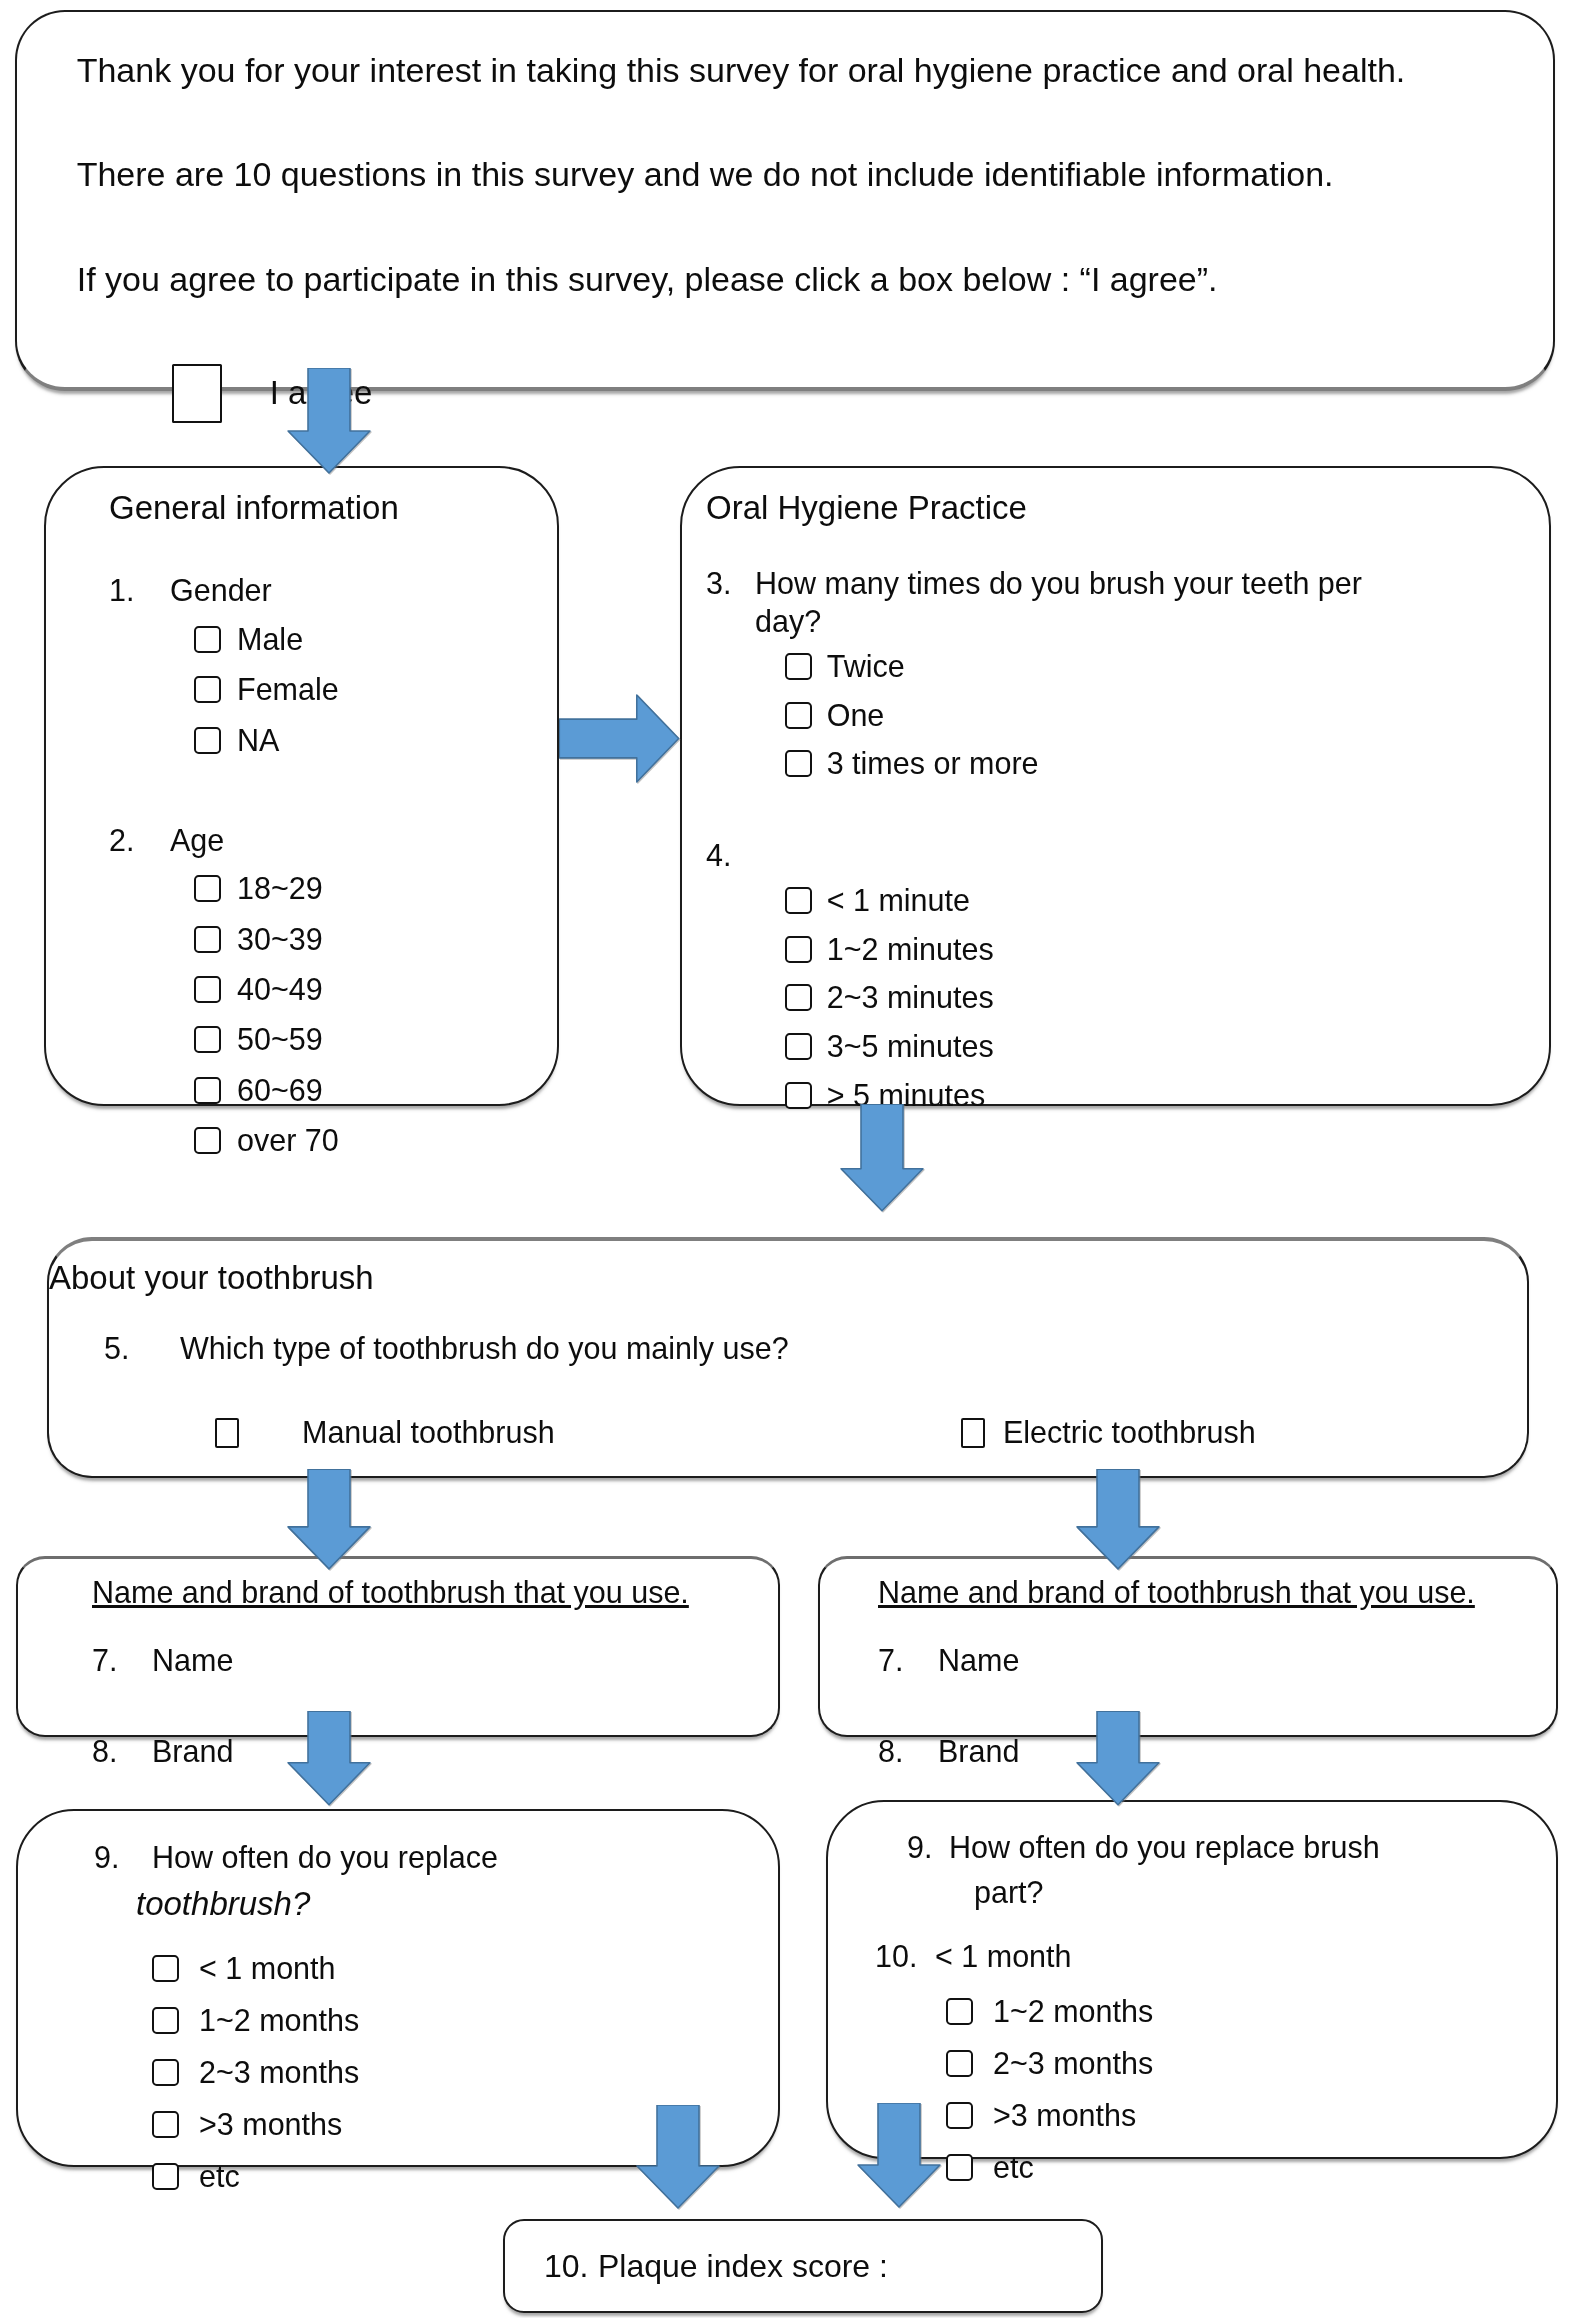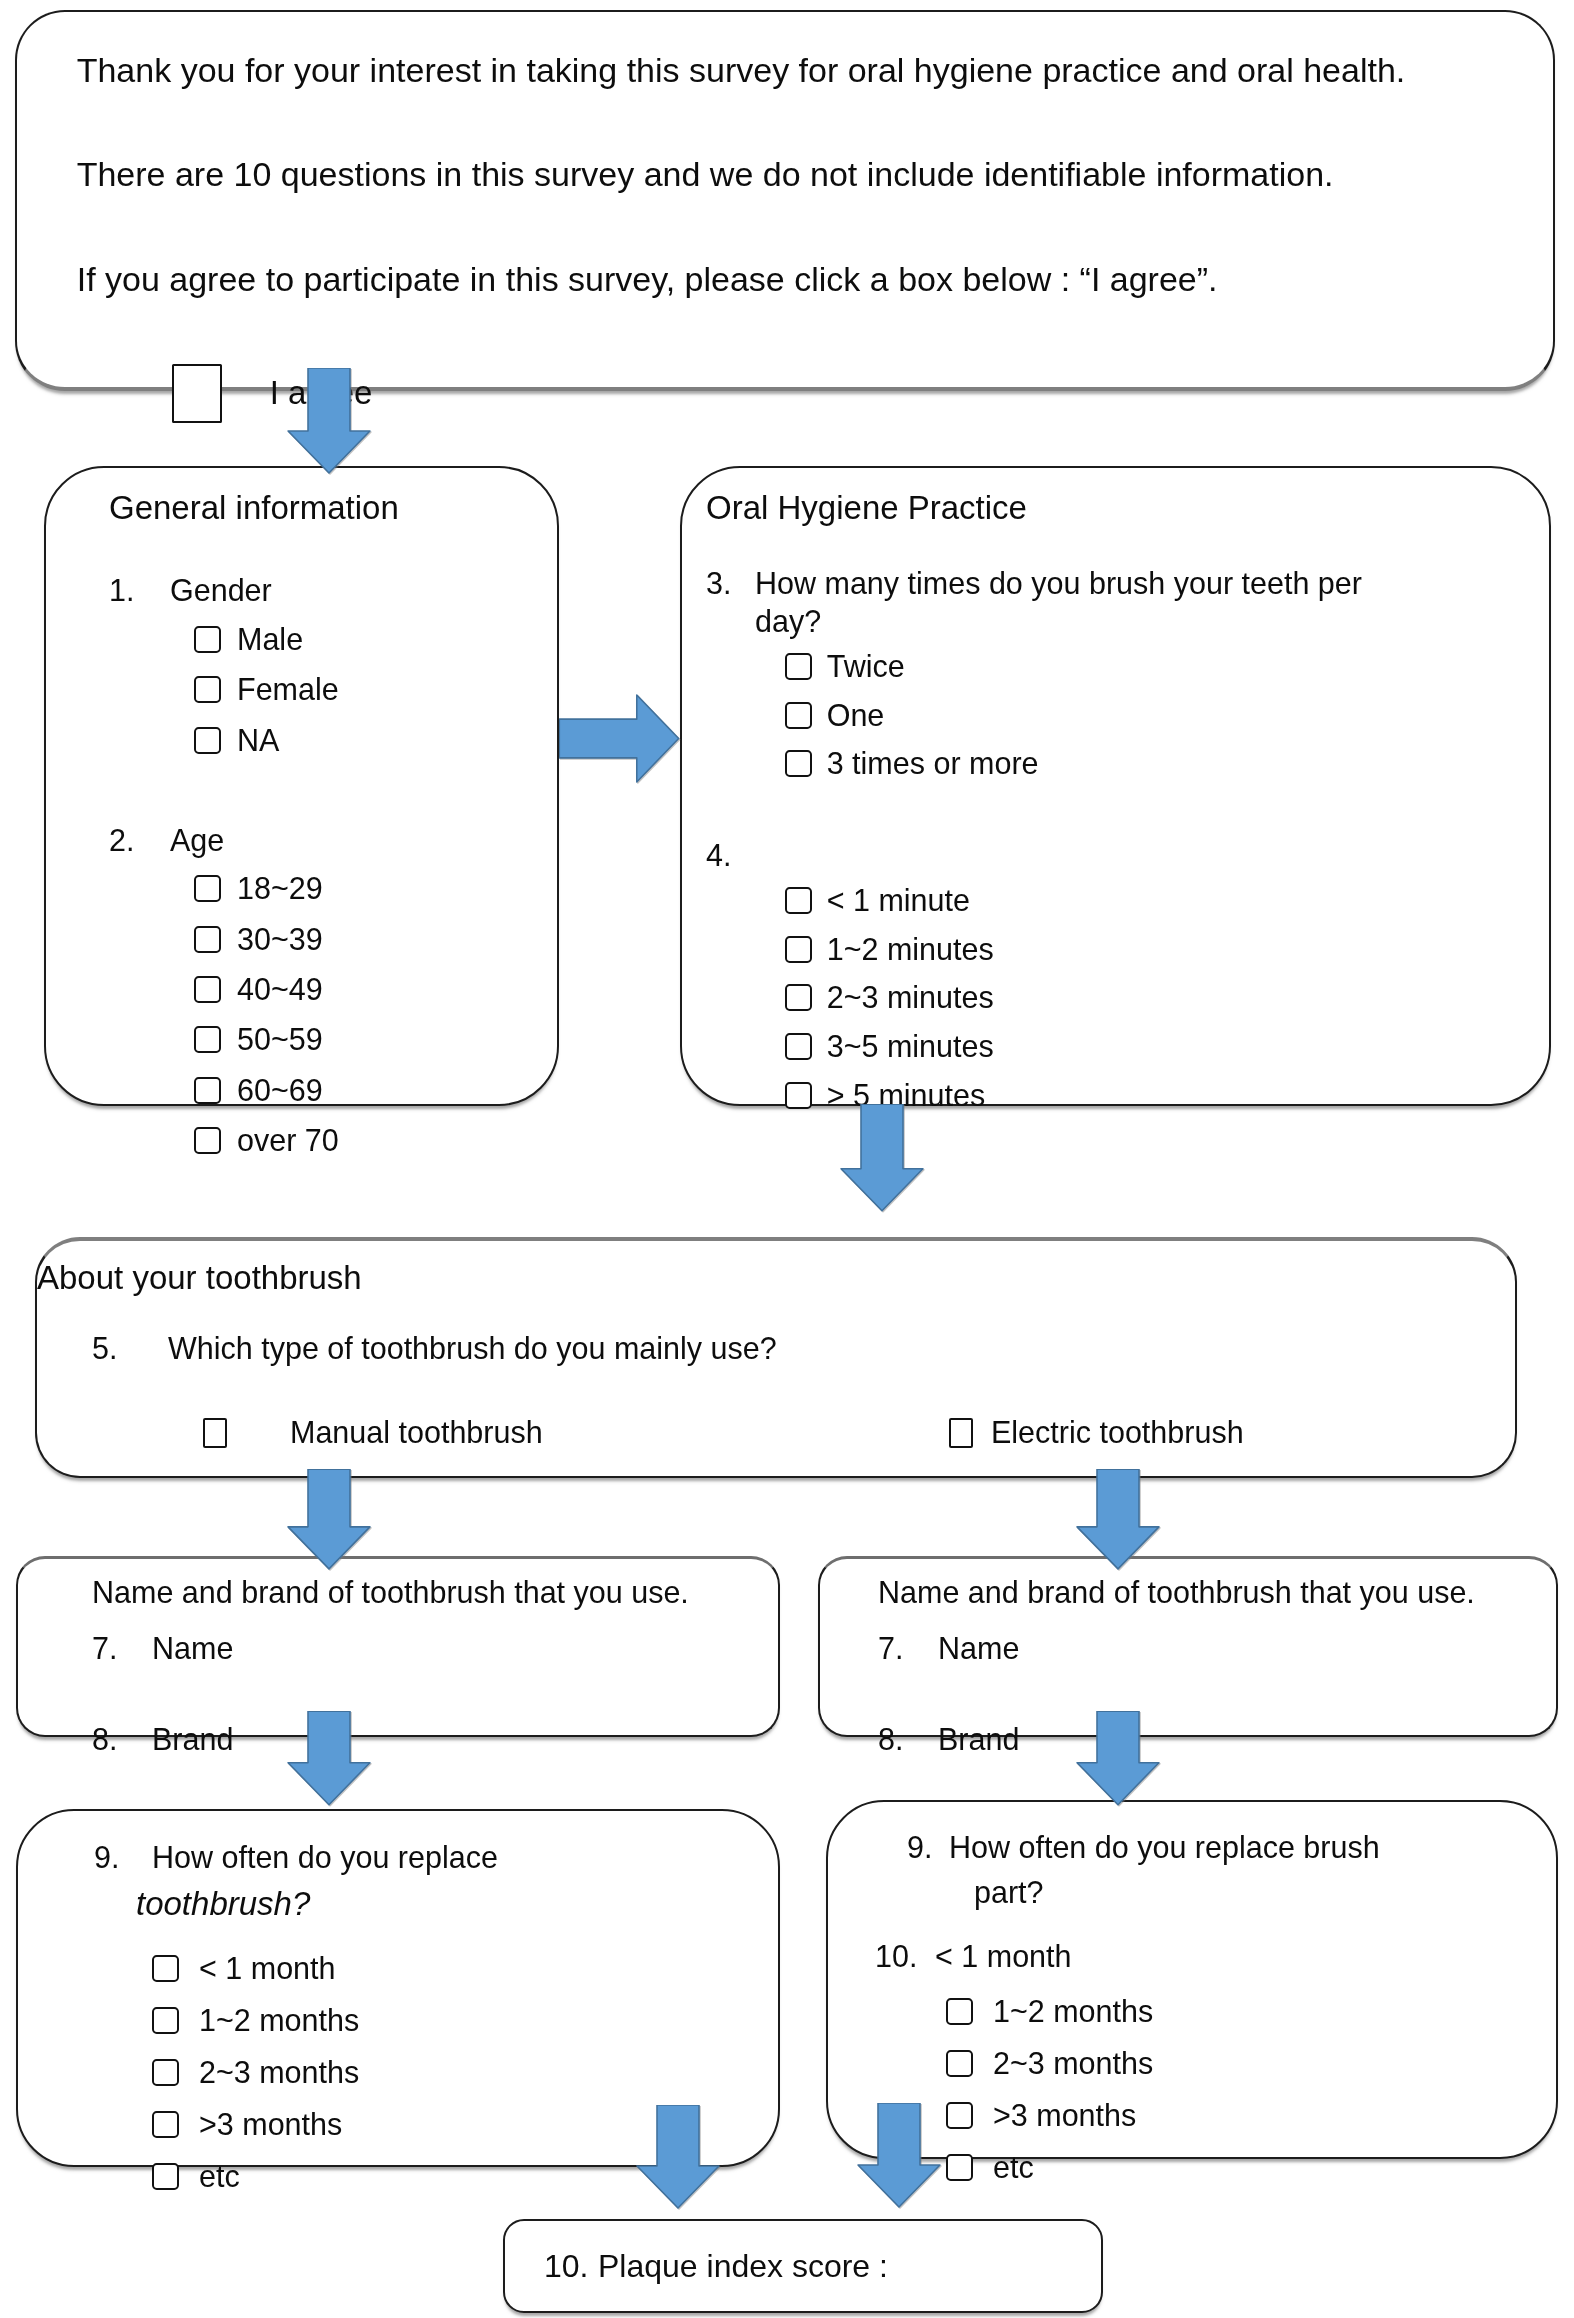--- a/index.html
+++ b/index.html
@@ -46,37 +46,37 @@
   .oral{ left:680px; top:466px; width:871px; height:640px; border-radius:60px;
          padding:22px 21px 0 24px; }
   .oral .box-title{ margin-bottom:38px; }
   .oral .q .num{ width:49px; }
   .oral .opts{ margin-left:79px; margin-top:8.4px; }
   .oral .opt{ margin-bottom:13.7px; }
   .oral .opt .cb{ margin-right:14.7px; }
   .oral .q4{ margin-top:55px; }
 
   
-  .about{ left:35px; top:1237px; width:1482px; height:241px; border-radius:45px;
+  .about{ left:47px; top:1237px; width:1482px; height:241px; border-radius:45px;
           border-top:4.2px solid #7f7f7f; padding:19px 0 0 0; }
   .about .box-title{ margin-bottom:33px; }
   .about .q{ margin-left:55px; }
   .about .q .num{ width:76px; }
   .about .opt-row{ position:relative; margin-top:48px; height:32px; }
   .about .opt{ position:absolute; top:0; }
   .about .opt-manual{ left:166px;gap:45px; }
   .about .opt-electric{ left:912px;justify-content:flex-end; }
   .about .opt .cb{ width:24px; height:29.5px; border-radius:2.1px; margin-right:18px; }
 
   
   .namebox{ height:181px; border-radius:29px; border-width:2.1px;
             border-top:3.7px solid #6e6e6e; padding-top:16px; font-size:30.5px; }
   .name-left{ left:16px; top:1556px; width:764px; padding-left:74px; }
   .name-right{ left:818px; top:1556px; width:740px; padding-left:58px; }
-  .namebox .nb-title{ margin-bottom:19px; }
+  .namebox .nb-title{ margin-bottom:31px;text-decoration:underline; }
   .namebox .q{ margin-bottom:53px; }
   .namebox .q .num{ width:60px; }
 
   
   .replacebox{ border-radius:58px; font-size:30.5px; }
   .replace-left{ left:16px; top:1809px; width:764px; height:358px; padding:27px 0 0 76px; }
   .replace-right{ left:826px; top:1800px; width:732px; height:359px; padding:26px 0 0 79px; }
   .replace-left .q .num{ width:58px; }
   .replace-left .q-line2{ margin:8.4px 0 0 42px; font-size:33px;font-style:italic; }
   .replace-left .opts{ margin:28px 0 0 58px; }

